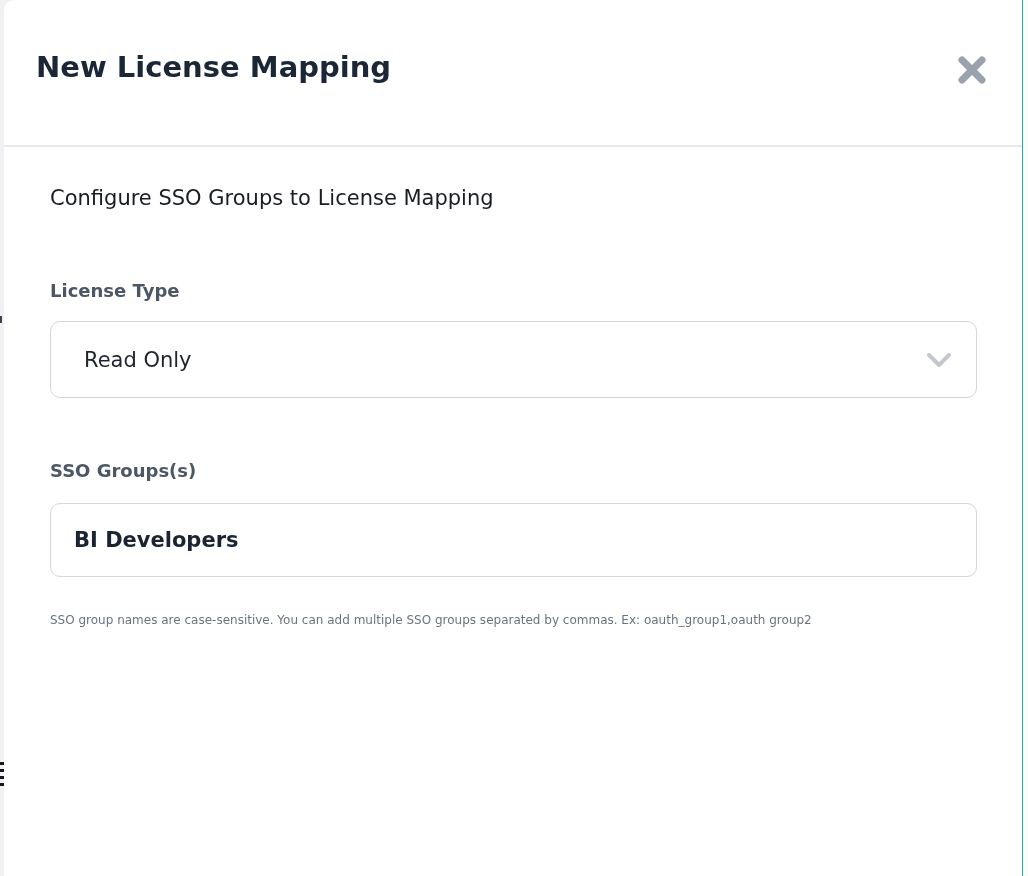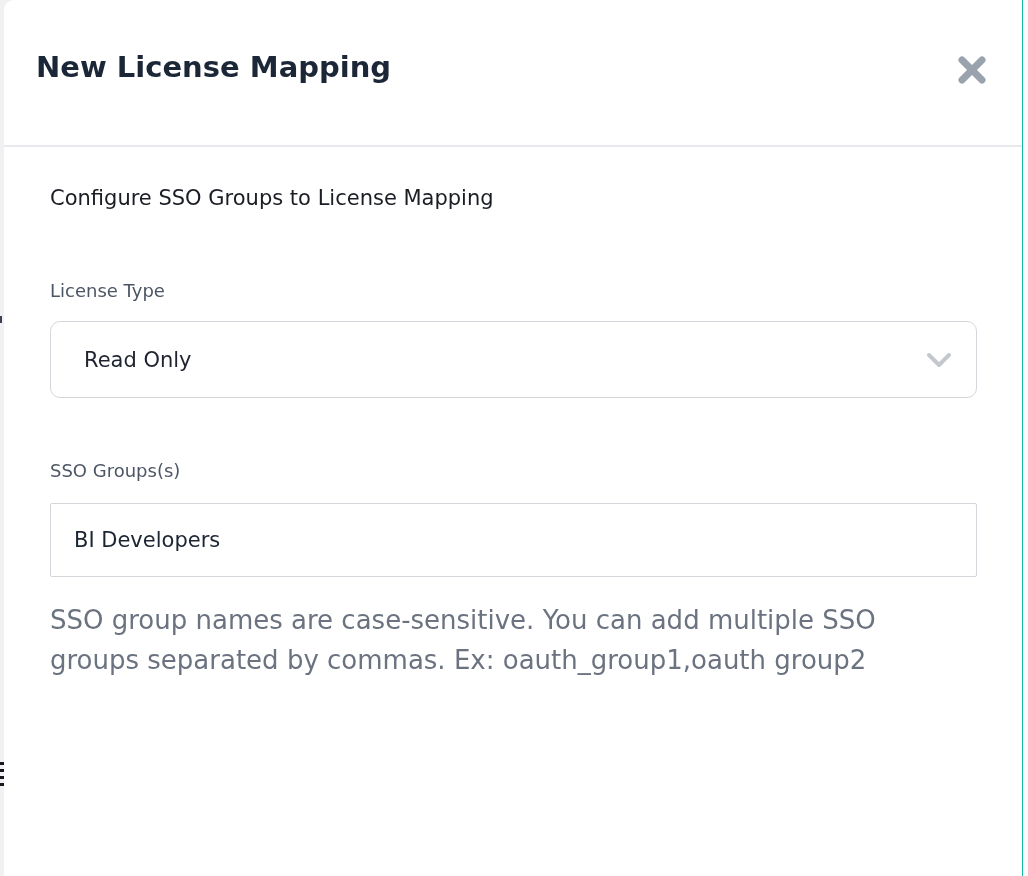--- a/index.html
+++ b/index.html
@@ -45,48 +45,49 @@
     background: #e8e9ed;
   }
 
   .modal-body { position: absolute; left: 0; top: 147px; width: 100%; height: 729px; }
   .subtitle {
     position: absolute; left: 46px; top: 39px;
     font-size: 21px; color: #1a1d23; text-align: center;
   }
   .field-label {
     position: absolute; left: 46px;
-    font-size: 18px; font-weight: 400; color: #4d5665;
+    font-size: 18px; font-weight: 700; color: #4d5665;
   }
   .label-license { top: 133px; }
   .label-sso { top: 313px; }
 
   .select-wrap { position: absolute; left: 46px; top: 174px; width: 927px; height: 77px; }
   .license-select {
     width: 100%; height: 100%;
     -webkit-appearance: none; -moz-appearance: none; appearance: none;
     background: #ffffff;
     border: 1px solid #d3d6db; border-radius: 10px;
     padding: 0 60px 0 33px;
     font-family: inherit; font-size: 21px; color: #1f2430;
     outline: none; cursor: pointer;
   }
   .chevron { position: absolute; right: 25px; top: 50%; transform: translateY(-50%); pointer-events: none; }
 
   .sso-input {
     position: absolute; left: 46px; top: 356px; width: 927px; height: 74px;
     background: #ffffff;
-    border: 1px solid #d3d6db; border-radius: 2px;
+    border: 1px solid #d3d6db; border-radius: 10px;
     padding: 0 23px;
     font-family: inherit; font-size: 21px; color: #1b2433;
     outline: none;
+    font-weight: bold;
   }
   .help-text {
     position: absolute; left: 46px; top: 453px; max-width: 838px;
-    font-size: 26px; line-height: 40px; color: #6c7380;
+    font-size: 12px; line-height: 40px; color: #6c7380;
   }
 </style>
 </head>
 <body>
 
 <div class="backdrop-right"></div>
 
 <div class="menu-peek">
   <span></span>
     <span></span>

